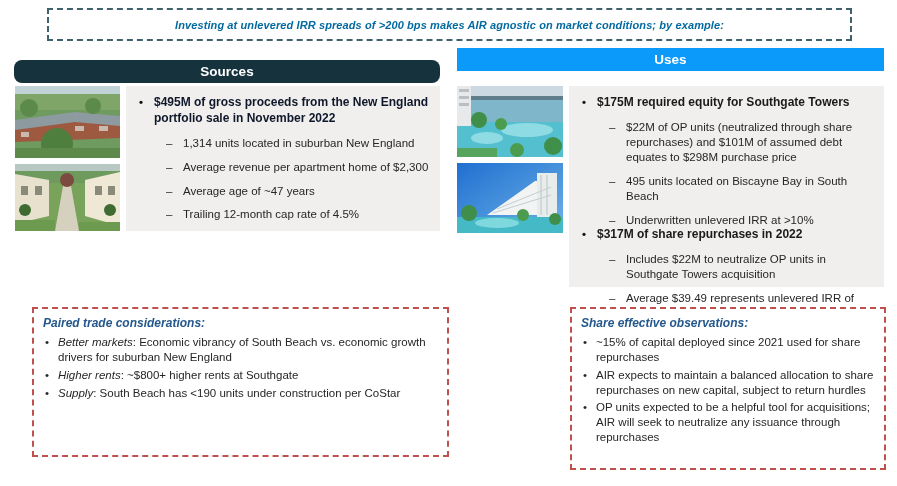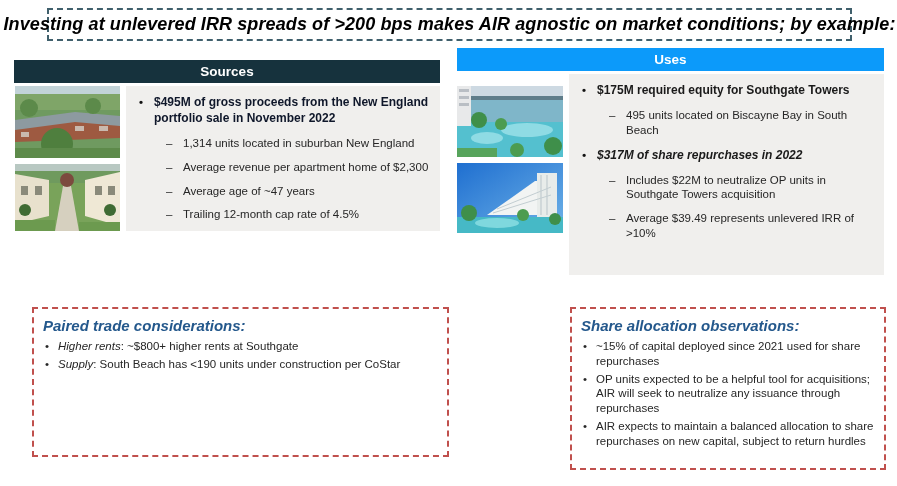--- a/index.html
+++ b/index.html
@@ -8,57 +8,57 @@
     font-family:"Liberation Sans","DejaVu Sans",sans-serif;color:#2f2f2f;
     overflow:hidden;
   }
   
   .banner{
     position:absolute;left:47px;top:8px;width:801px;height:29px;
     border:2px dashed #40606c;background:#ffffff;
     display:flex;align-items:center;justify-content:center;
   }
   .banner span{
-    font-weight:bold;font-style:italic;font-size:18px;color:#000000;
+    font-weight:bold;font-style:italic;font-size:11px;color:#0369a1;
     letter-spacing:.1px;white-space:nowrap;
   }
   
   .sec-header{
     position:absolute;height:23px;display:flex;align-items:center;justify-content:center;
     color:#ffffff;font-weight:bold;font-size:13.5px;
   }
-  .hdr-sources{left:14px;top:60px;width:426px;background:#16323d;}
+  .hdr-sources{left:14px;top:60px;width:426px;background:#16323d;border-radius:8px;}
   .hdr-uses{left:457px;top:48px;width:427px;background:#0c9afa;}
   
   .photo{position:absolute;overflow:hidden;}
   .photo svg{display:block;}
   
   .graybox{
     position:absolute;background:#f0efed;box-sizing:border-box;
     padding:9px 10px 8px 10px;font-size:11.5px;line-height:1.3;
   }
   .gb-left{left:126px;top:86px;width:314px;height:145px;}
-  .gb-right{left:569px;top:74px;width:315px;height:201px;}
+  .gb-right{left:569px;top:86px;width:315px;height:201px;}
   .lead-row{position:relative;padding-left:18px;margin:0 0 2px 0;}
   .lead-row::before{content:"\2022";position:absolute;left:3px;top:0;font-weight:bold;color:#111;}
   .lead-row .lead{font-weight:bold;font-size:12px;line-height:1.32;}
   .lead-maroon{color:#0f172a;}
   .lead-dark{color:#1a1a1a;}
   .sub{position:relative;margin:9px 0 0 30px;padding-left:17px;color:#262626;}
   .sub::before{content:"\2013";position:absolute;left:0;top:0;color:#262626;}
-  .lead-row.mt{margin-top:10px;font-style:italic;}
+  .lead-row.mt{}
   
   .dashbox{
     position:absolute;border:2px dashed #c0504d;background:#ffffff;box-sizing:border-box;
     padding:7px 9px 6px 9px;font-size:11.5px;line-height:1.28;color:#262626;
   }
   .db-left{left:32px;top:307px;width:417px;height:150px;}
   .db-right{left:570px;top:307px;width:316px;height:163px;}
   .dashbox .title{
-    font-weight:bold;font-style:italic;color:#24588c;font-size:15px;margin:0 0 4px 0;
+    font-weight:bold;font-style:italic;color:#24588c;font-size:12px;margin:0 0 4px 0;
   }
   .dashbox ul{list-style:none;margin:0;padding:0;}
   .dashbox li{position:relative;padding-left:15px;margin-top:3px;}
   .dashbox li::before{content:"\2022";position:absolute;left:2px;top:0;}
   .dashbox .em{font-style:italic;}
 </style>
 </head>
 <body>
 
 <div class="banner">
@@ -159,36 +159,39 @@
   <div class="sub">1,314 units located in suburban New England</div>
   <div class="sub">Average revenue per apartment home of $2,300</div>
   <div class="sub">Average age of ~47 years</div>
   <div class="sub">Trailing 12-month cap rate of 4.5%</div>
 </div>
 
 <div class="graybox gb-right">
   <div class="lead-row">
     <span class="lead lead-dark">$175M required equity for Southgate Towers</span>
   </div>
+  <div class="sub">$22M of OP units (neutralized through share repurchases) and $101M of assumed debt equates to $298M purchase price</div>
   <div class="sub">495 units located on Biscayne Bay in South Beach</div>
+  <div class="sub">Underwritten unlevered IRR at &gt;10%</div>
   <div class="lead-row mt">
     <span class="lead lead-dark">$317M of share repurchases in 2022</span>
   </div>
   <div class="sub">Includes $22M to neutralize OP units in Southgate Towers acquisition</div>
   <div class="sub">Average $39.49 represents unlevered IRR of &gt;10%</div>
 </div>
 
 <div class="dashbox db-left">
   <div class="title">Paired trade considerations:</div>
   <ul>
+    <li><span class="em">Better markets</span><span>: Economic vibrancy of South Beach vs. economic growth drivers for suburban New England</span></li>
     <li><span class="em">Higher rents</span><span>: ~$800+ higher rents at Southgate</span></li>
     <li><span class="em">Supply</span><span>: South Beach has &lt;190 units under construction per CoStar</span></li>
   </ul>
 </div>
 
 <div class="dashbox db-right">
-  <div class="title">Share allocation observations:</div>
+  <div class="title">Share effective observations:</div>
   <ul>
     <li>~15% of capital deployed since 2021 used for share repurchases</li>
+    <li>AIR expects to maintain a balanced allocation to share repurchases on new capital, subject to return hurdles</li>
     <li>OP units expected to be a helpful tool for acquisitions; AIR will seek to neutralize any issuance through repurchases</li>
-    <li>AIR expects to maintain a balanced allocation to share repurchases on new capital, subject to return hurdles</li>
   </ul>
 </div>
 
 </body></html>

